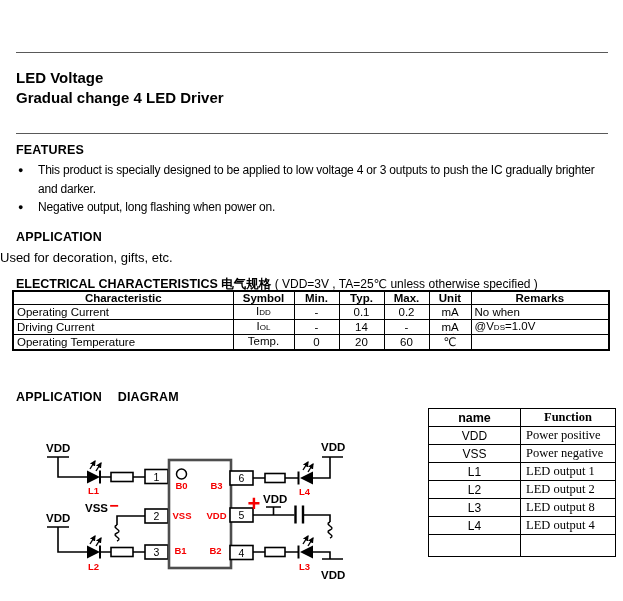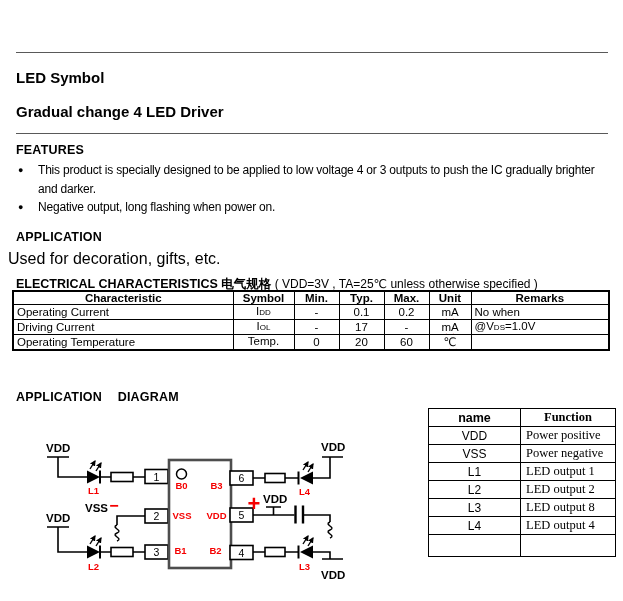--- a/index.html
+++ b/index.html
@@ -9,29 +9,29 @@
     font-family:"Liberation Sans","DejaVu Sans",sans-serif; color:#000;
     overflow:hidden;
   }
   .abs { position:absolute; }
   .brand { top:8px; right:30px; font-size:17px; font-weight:bold; color:#8091e8; letter-spacing:.5px; }
   .rule { left:16px; width:592px; height:1px; background:#595959; }
   .rule1 { top:52px; }
   .rule2 { top:133px; }
   .h-big { left:16px; font-size:15px; font-weight:bold; }
   .h-led  { top:69px; }
-  .h-grad { top:103px; }
+  .h-grad { top:89px; }
   .h-sec { left:16px; font-size:12.5px; font-weight:bold; letter-spacing:.2px; }
   .features-h { top:143px; }
   .features-list { top:161px; left:18px; width:592px; font-size:12px; line-height:18.5px; letter-spacing:-0.2px; }
   .feature-item { display:flex; }
   .feature-bullet { width:20px; flex:0 0 20px; font-size:9px; line-height:18.5px; }
   .feature-text { flex:1; max-width:572px; }
   .application-h { top:230px; }
-  .application-body { top:250px; left:8px; font-size:16px; }
+  .application-body { top:250px; left:0; font-size:13px; }
   .elec-h { top:276px; left:16px; font-size:12px; white-space:nowrap; }
   .elec-h b { font-size:12.5px; }
   .diagram-h { top:390px; word-spacing:12px; }
 
   table { border-collapse:collapse; table-layout:fixed; }
   .etable { top:290px; left:12px; width:596px; }
   .etable th, .etable td {
     border:1px solid #000; height:13.6px; padding:0 3px;
     font-size:11.5px; line-height:12px; overflow:hidden; white-space:nowrap;
   }
@@ -72,21 +72,21 @@
   text.plus  { font:bold 22px "Liberation Sans","DejaVu Sans",sans-serif; fill:#f50000; text-anchor:middle; }
   text.minus { font:bold 16px "Liberation Sans","DejaVu Sans",sans-serif; fill:#f50000; text-anchor:middle; }
 </style>
 </head>
 <body>
 
 <div class="page">
 
   <div class="abs rule rule1"></div>
 
-  <div class="abs h-big h-led">LED Symbol</div>
+  <div class="abs h-big h-led">LED Voltage</div>
   <div class="abs h-big h-grad">Gradual change 4 LED Driver</div>
   <div class="abs rule rule2"></div>
 
   <div class="abs h-sec features-h">FEATURES</div>
   <div class="abs features-list">
     <div class="feature-item">
       <span class="feature-bullet">●</span>
       <span class="feature-text">This product is specially designed to be applied to low voltage 4 or 3 outputs to push the IC gradually brighter and darker.</span>
     </div>
     <div class="feature-item">
@@ -131,21 +131,21 @@
         <td class="c">-</td>
         <td class="c">0.1</td>
         <td class="c">0.2</td>
         <td class="c"><span class="wavy">mA</span></td>
         <td class="l">No when</td>
       </tr>
       <tr>
         <td class="l">Driving Current</td>
         <td class="c"><span>I</span><span class="sub">OL</span></td>
         <td class="c">-</td>
-        <td class="c">17</td>
+        <td class="c">14</td>
         <td class="c">-</td>
         <td class="c"><span class="wavy">mA</span></td>
         <td class="l"><span>@V</span><span class="sub">DS</span><span>=1.0V</span></td>
       </tr>
       <tr>
         <td class="l">Operating Temperature</td>
         <td class="c"><span>Temp.</span><span class="sub"></span></td>
         <td class="c">0</td>
         <td class="c">20</td>
         <td class="c">60</td>

